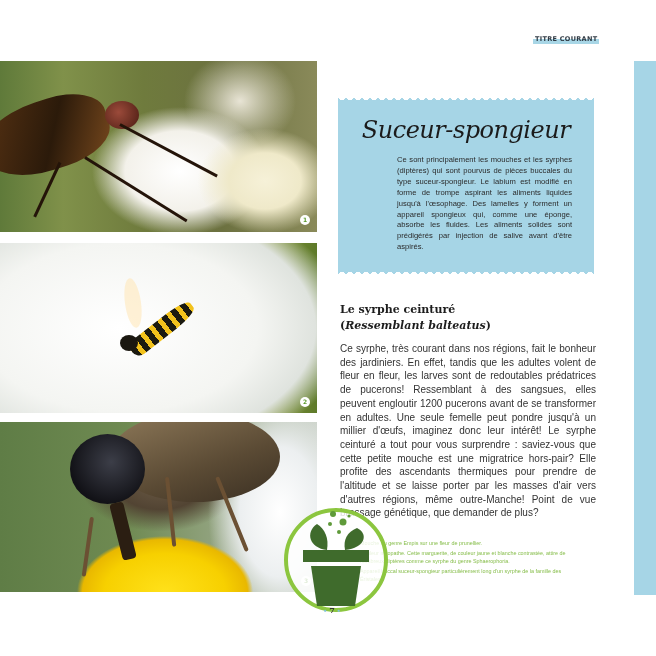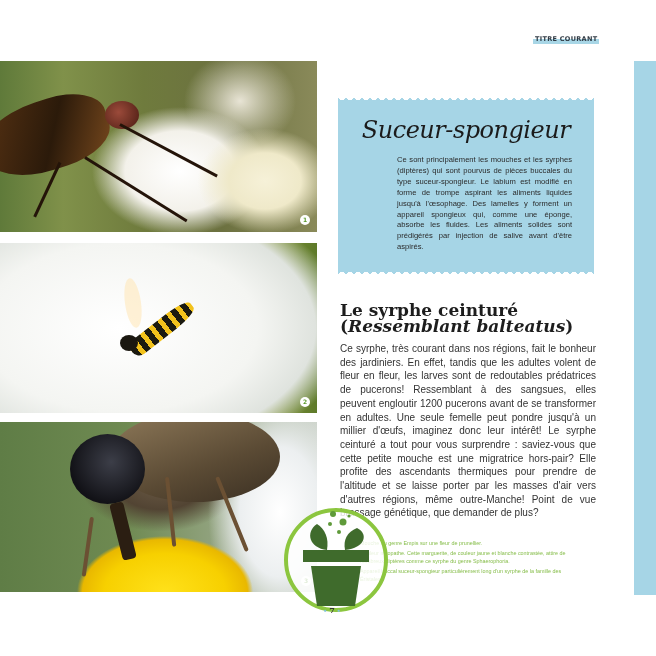--- a/index.html
+++ b/index.html
@@ -78,21 +78,21 @@
       color: #1b1b1b; letter-spacing: -0.5px;
     }
     .info-text {
       position: absolute; left: 23px; right: 22px; top: 59px;
       font-family: "Liberation Sans", sans-serif; font-size: 7.6px; line-height: 10.9px;
       text-align: justify; color: #2a2a2a; hyphens: auto; margin-left: 36px;
     }
 
     .article-heading {
       position: absolute; left: 340px; top: 302px; width: 260px;
-      font-family: "DejaVu Serif", serif; font-weight: bold; font-size: 17px; line-height: 16px; color: #1d1d1d;
+      font-family: "DejaVu Serif", serif; font-weight: bold; font-size: 11px; line-height: 16px; color: #1d1d1d;
     }
     .article-heading i { font-style: italic; }
     .article-body {
       position: absolute; left: 340px; top: 342px; width: 256px;
       font-family: "Liberation Sans", sans-serif; font-size: 10px; line-height: 13.7px;
       text-align: justify; color: #333333; hyphens: auto;
     }
 
     .captions {
       position: absolute; left: 352px; top: 539px; width: 222px;

